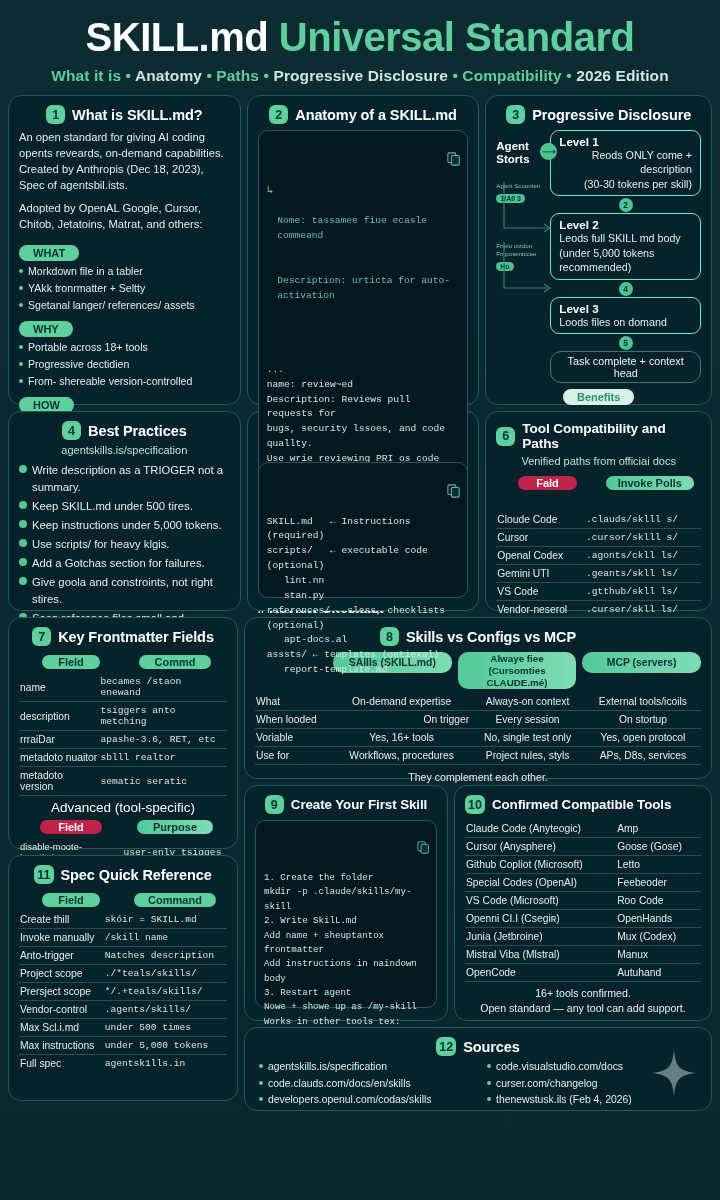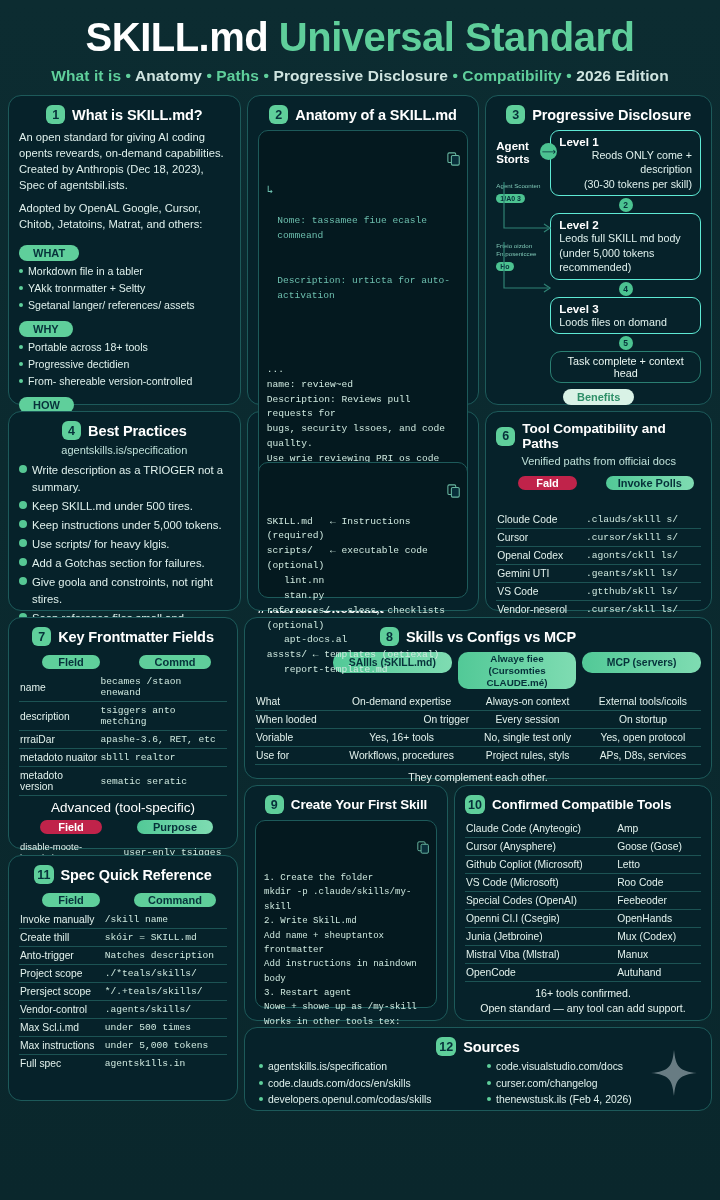--- a/index.html
+++ b/index.html
@@ -504,26 +504,26 @@
           <span class="num">11</span>
           <span class="ctitle">Spec Quick Reference</span>
         </div>
         <div class="thead-pills">
           <div><span class="pill" style="margin:0 0 2px 0;padding:1px 16px;">Field</span></div>
           <div><span class="pill" style="margin:0 0 2px 0;padding:1px 14px;">Command</span></div>
         </div>
         <table>
           <tbody>
               <tr>
+                <td>Create thill</td>
+                <td class="mono">skóir = SKILL.md</td>
+              </tr>
+          <tr>
                 <td>Invoke manually</td>
                 <td class="mono">/skill name</td>
-              </tr>
-          <tr>
-                <td>Create thill</td>
-                <td class="mono">skóir = SKILL.md</td>
               </tr>
           <tr>
                 <td>Anto-trigger</td>
                 <td class="mono">Natches description</td>
               </tr>
           <tr>
                 <td>Project scope</td>
                 <td class="mono">./*teals/skills/</td>
               </tr>
           <tr>
@@ -637,26 +637,26 @@
                 </tr>
             <tr>
                   <td>Cursor (Anysphere)</td>
                   <td>Goose (Gose)</td>
                 </tr>
             <tr>
                   <td>Github Copliot (Microsoft)</td>
                   <td>Letto</td>
                 </tr>
             <tr>
+                  <td>Special Codes (OpenAI)</td>
+                  <td>Feebeoder</td>
+                </tr>
+            <tr>
                   <td>VS Code (Microsoft)</td>
                   <td>Roo Code</td>
-                </tr>
-            <tr>
-                  <td>Special Codes (OpenAI)</td>
-                  <td>Feebeoder</td>
                 </tr>
             <tr>
                   <td>Openni CI.I (Csegiʀ)</td>
                   <td>OpenHands</td>
                 </tr>
             <tr>
                   <td>Junia (Jetbroine)</td>
                   <td>Mux (Codex)</td>
                 </tr>
             <tr>

